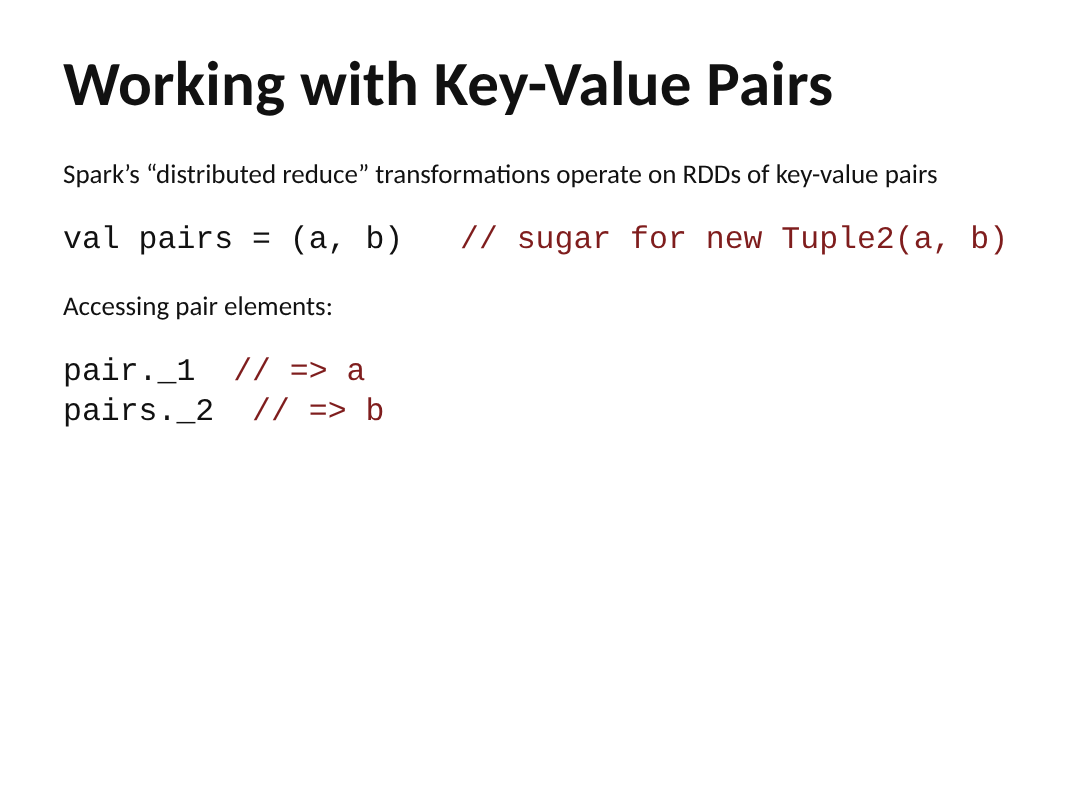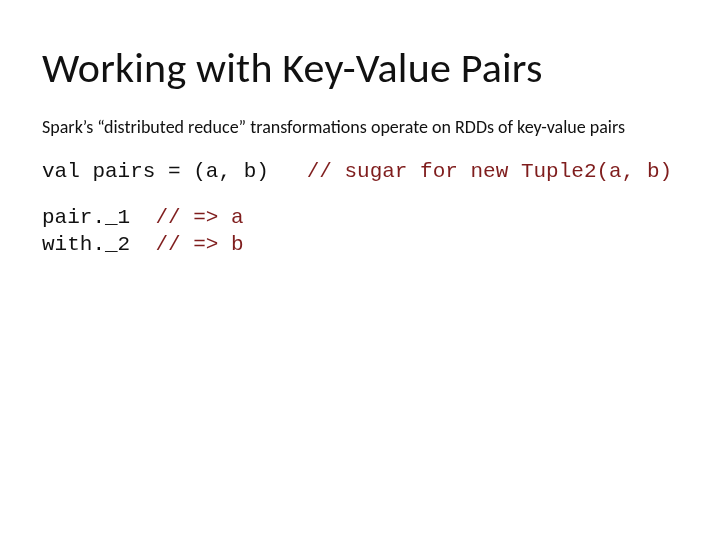--- a/index.html
+++ b/index.html
@@ -13,22 +13,22 @@
     overflow: hidden;
   }
   .slide {
     box-sizing: border-box;
     padding: 34px 42px 0 42px;
     width: 100%;
     height: 100%;
   }
   .title {
     font-size: 42px;
-    font-weight: 400;
-    margin: 11px 0 26px 0;
+    font-weight: 700;
+    margin: 0 0 26px 0;
     line-height: 1.1;
     letter-spacing: 0.2px;
   }
   .body-text {
     font-size: 18px;
     font-weight: 400;
     line-height: 1.22;
     margin: 0 0 20px 0;
   }
   .code-line {
@@ -57,17 +57,18 @@
 
 <div class="slide">
 
   <h1 class="title">Working with Key-Value Pairs</h1>
 
   <p class="body-text">Spark’s “distributed reduce” transformations operate on RDDs of key-value pairs</p>
 
 
   <div class="code-line"><span class="kw">val</span><span> pairs = (a, b)   </span><span class="comment">// sugar for new Tuple2(a, b)</span></div>
 
+  <p class="body-text">Accessing pair elements:</p>
 
   <div class="code-lines-tight"><span>pair._1  </span><span class="comment">// =&gt; a</span>
-<span>with._2  </span><span class="comment">// =&gt; b</span></div>
+<span>pairs._2  </span><span class="comment">// =&gt; b</span></div>
 
 </div>
 
 </body></html>

